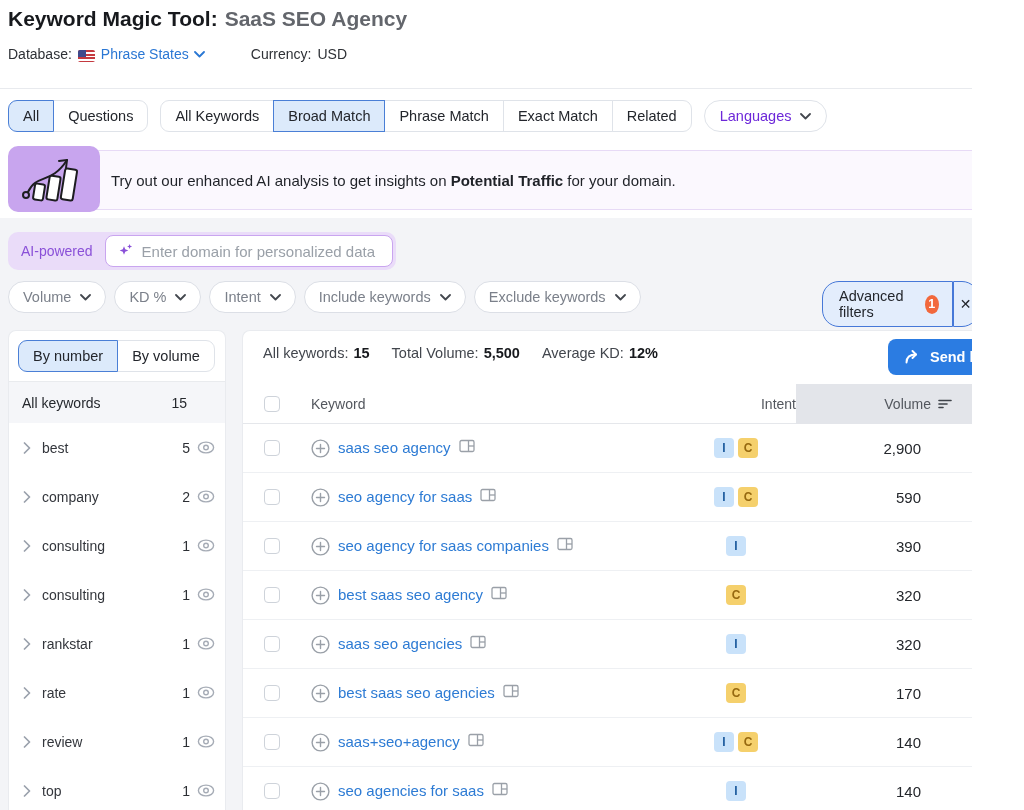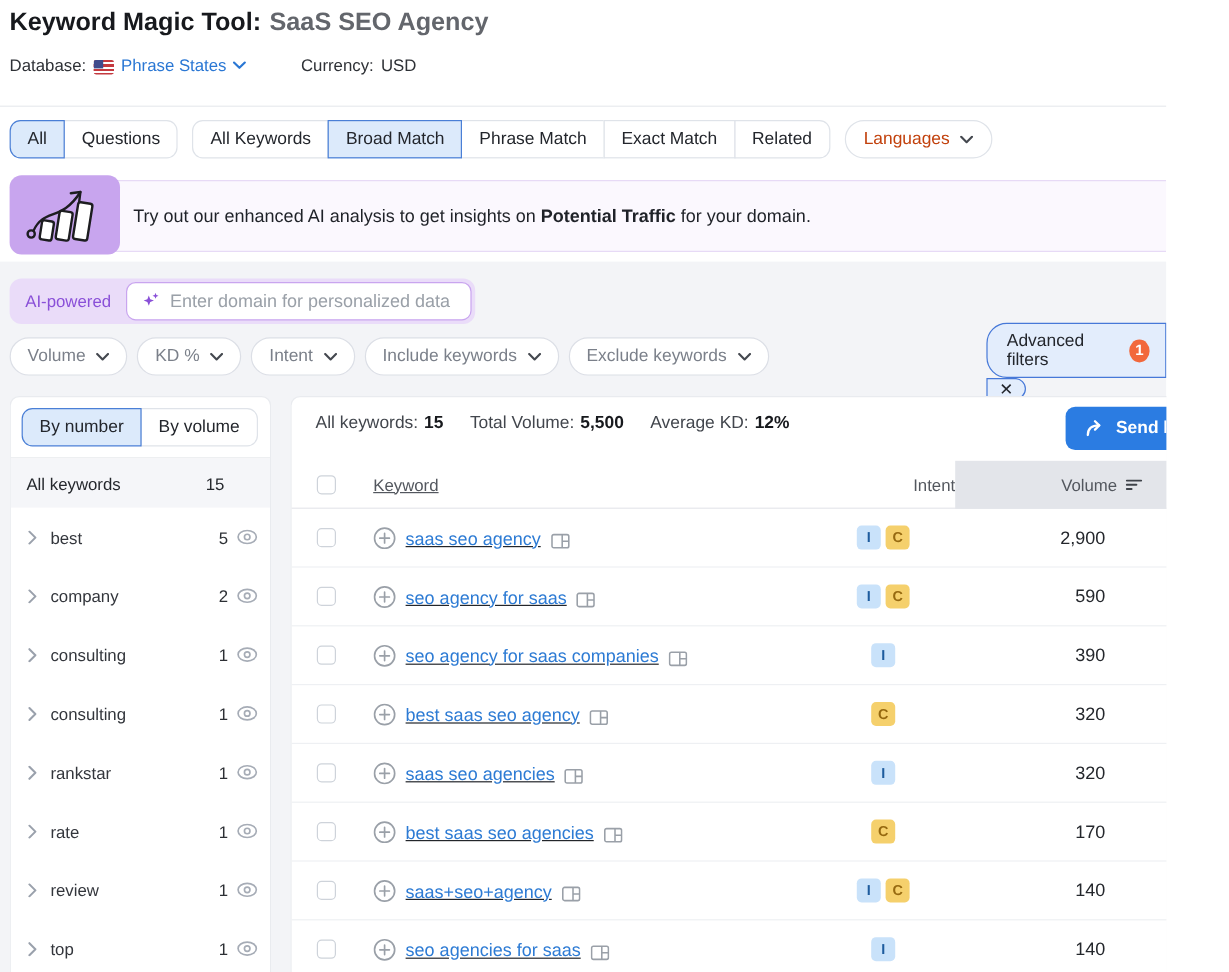--- a/index.html
+++ b/index.html
@@ -19,21 +19,21 @@
   .currency-label { margin-left:40px; }
   .hdr-divider { position:absolute; left:0; top:88px; width:100%; height:1px; background:#e8eaee; }
   
   .tabs-row { position:absolute; left:8px; top:100px; display:flex; gap:12px; align-items:flex-start; }
   .seg { display:flex; }
   .seg-btn { font-family:inherit; font-size:14.5px; color:#23262c; background:#fff; border:1px solid #dfe3e9;
              padding:7px 14px; margin-left:-1px; cursor:pointer; position:relative; }
   .seg-btn:first-child { margin-left:0; border-radius:9px 0 0 9px; }
   .seg-btn:last-child { border-radius:0 9px 9px 0; }
   .seg-btn.selected { background:#dceafb; border-color:#4a7fd6; z-index:1; }
-  .pill-btn { display:flex; align-items:center; gap:9px; font-size:14.5px; color:#c2410c; background:#fff;
+  .pill-btn { display:flex; align-items:center; gap:9px; font-size:14.5px; color:#6d28d9; background:#fff;
               border:1px solid #dfe3e9; border-radius:17px; padding:7px 15px; cursor:pointer; }
   .pill-btn svg, .f-pill svg { color:#44484f; }
   
   .banner-strip { position:absolute; left:30px; top:150px; right:0; height:60px; background:#fbf8fe;
                   border:1px solid #e7daf6; border-right:none; border-radius:10px 0 0 10px; z-index:1;
                   display:flex; align-items:center; padding-left:80px; font-size:15px; color:#1f2228; }
   .banner-tile { position:absolute; left:8px; top:146px; width:92px; height:66px; background:#c8a5ee;
                  border-radius:10px; z-index:2; display:flex; align-items:center; justify-content:center; }
   
   .gray-bg { position:absolute; left:0; top:218px; width:100%; height:592px; background:#f3f4f7; }
@@ -43,21 +43,21 @@
   .ai-badge { font-size:14px; color:#8a50d8; padding:0 12px 0 10px; }
   .ai-input { display:flex; align-items:center; gap:8px; background:#fff; border:1px solid #c9a5ef;
               border-radius:8px; height:32px; padding:0 12px; width:288px; }
   .ai-input input { border:none; outline:none; width:100%; font-size:15px; color:#3a3d43;
                     font-family:inherit; background:transparent; }
   ::placeholder { color:#9aa0a8; opacity:1; }
   
   .filters-row { position:absolute; left:8px; top:281px; display:flex; gap:8px; }
   .f-pill { display:flex; align-items:center; gap:9px; background:#fff; border:1px solid #dcdfe6;
             border-radius:17px; padding:7px 14px; font-size:14.5px; color:#7b808a; cursor:pointer; white-space:nowrap; }
-  .adv-group { position:absolute; left:822px; top:269px; display:flex;flex-direction:column; }
+  .adv-group { position:absolute; left:822px; top:281px; display:flex; }
   .adv-main { display:flex; align-items:center; gap:9px; background:#e3edfc; border:1px solid #4678d8;
               border-radius:17px 0 0 17px; padding:6px 13px 6px 16px; font-size:14.5px; color:#23262c; cursor:pointer; }
   .adv-badge { width:19px; height:19px; border-radius:50%; background:#f2683c; color:#fff; font-size:12.5px;
                font-weight:bold; display:flex; align-items:center; justify-content:center; }
   .adv-close { display:flex; align-items:center; justify-content:center; width:33px; background:#e3edfc;
                border:1px solid #4678d8; border-radius:0 17px 17px 0; font-size:14px; color:#23262c; cursor:pointer; }
   
   .sidebar-card { position:absolute; left:8px; top:330px; width:218px; height:490px; background:#fff;
                   border:1px solid #e9ebef; border-bottom:none; border-radius:8px 8px 0 0; }
   .sb-toggle { display:flex; margin:9px 0 0 9px; }
@@ -77,21 +77,21 @@
            font-size:14.5px; color:#42464d; white-space:nowrap; }
   .stats b { color:#17191d; margin-left:5px; }
   .send-btn { position:absolute; left:645px; top:8px; height:36px; width:170px; background:#2b7ce2;
               border:none; border-radius:8px; color:#fff; font-size:14.5px; font-weight:bold;
               display:flex; align-items:center; gap:9px; padding-left:16px; font-family:inherit; cursor:pointer; }
   .thead { position:absolute; left:0; top:53px; right:0; height:40px; display:flex; align-items:center;
            border-bottom:1px solid #e5e7eb; font-size:14px; color:#53575e; }
   .rows { position:absolute; left:0; top:93px; right:0; }
   .trow { display:flex; align-items:center; height:49px; border-bottom:1px solid #eef0f3; }
   .c-check { width:58px; padding-left:21px; display:flex; align-items:center; flex:0 0 auto; }
-  .c-kw { width:375px; display:flex; align-items:flex-end; gap:8px; padding-left:10px; flex:0 0 auto;text-decoration:underline; }
+  .c-kw { width:375px; display:flex; align-items:flex-start; gap:8px; padding-left:10px; flex:0 0 auto; }
   .c-intent { width:120px; display:flex; align-items:center; flex:0 0 auto; }
   .thead .c-intent { justify-content:flex-end; }
   .rows .c-intent { justify-content:center; }
   .c-vol { width:180px; flex:0 0 auto; }
   .thead .c-vol { height:40px; background:#e3e5ea; display:flex; align-items:center; justify-content:flex-end;
                   gap:7px; padding-right:24px; }
   .rows .c-vol { text-align:right; padding-right:55px; font-size:15px; color:#24272c; }
   .c-kd { width:59px; flex:1 0 auto; display:flex; align-items:center; justify-content:flex-end; gap:7px;
           padding-right:14px; font-size:15px; color:#24272c; }
   .thead .c-kd { font-size:14px; color:#53575e; }

